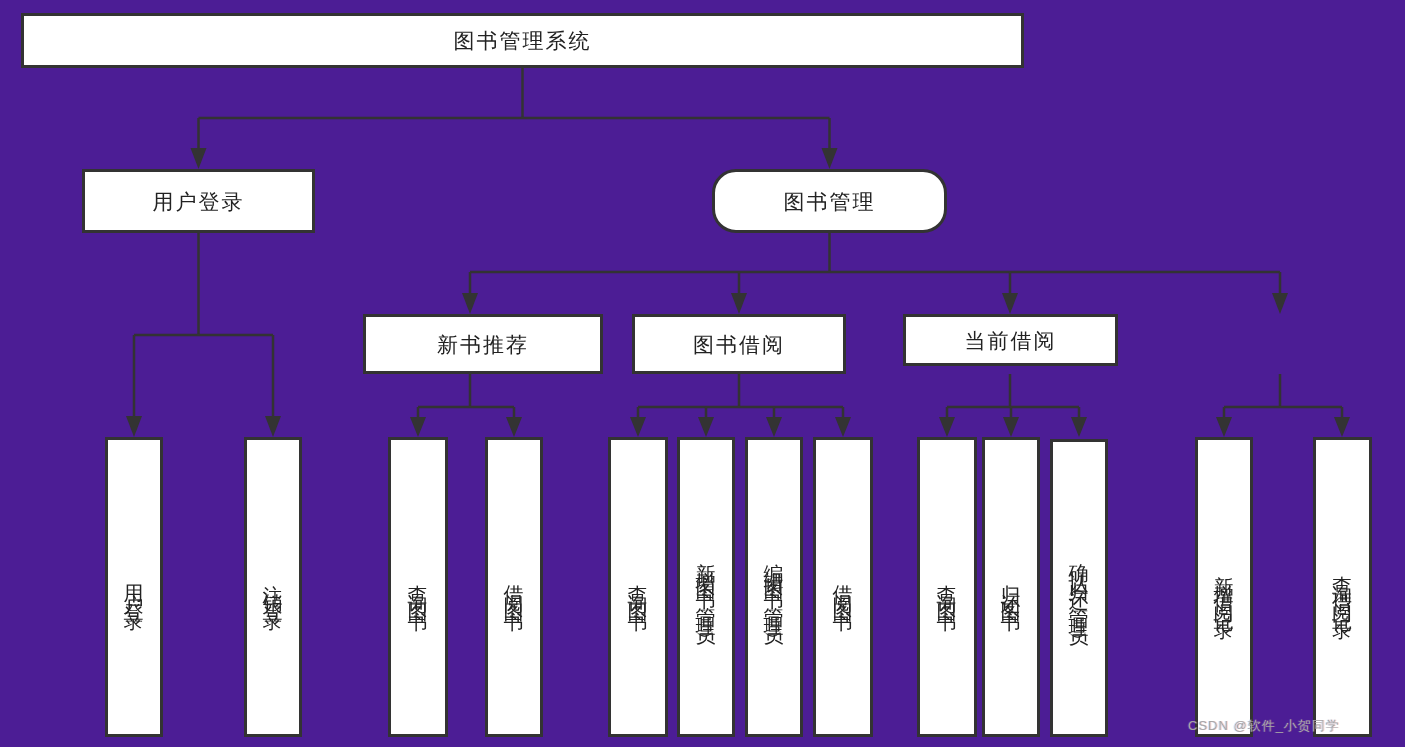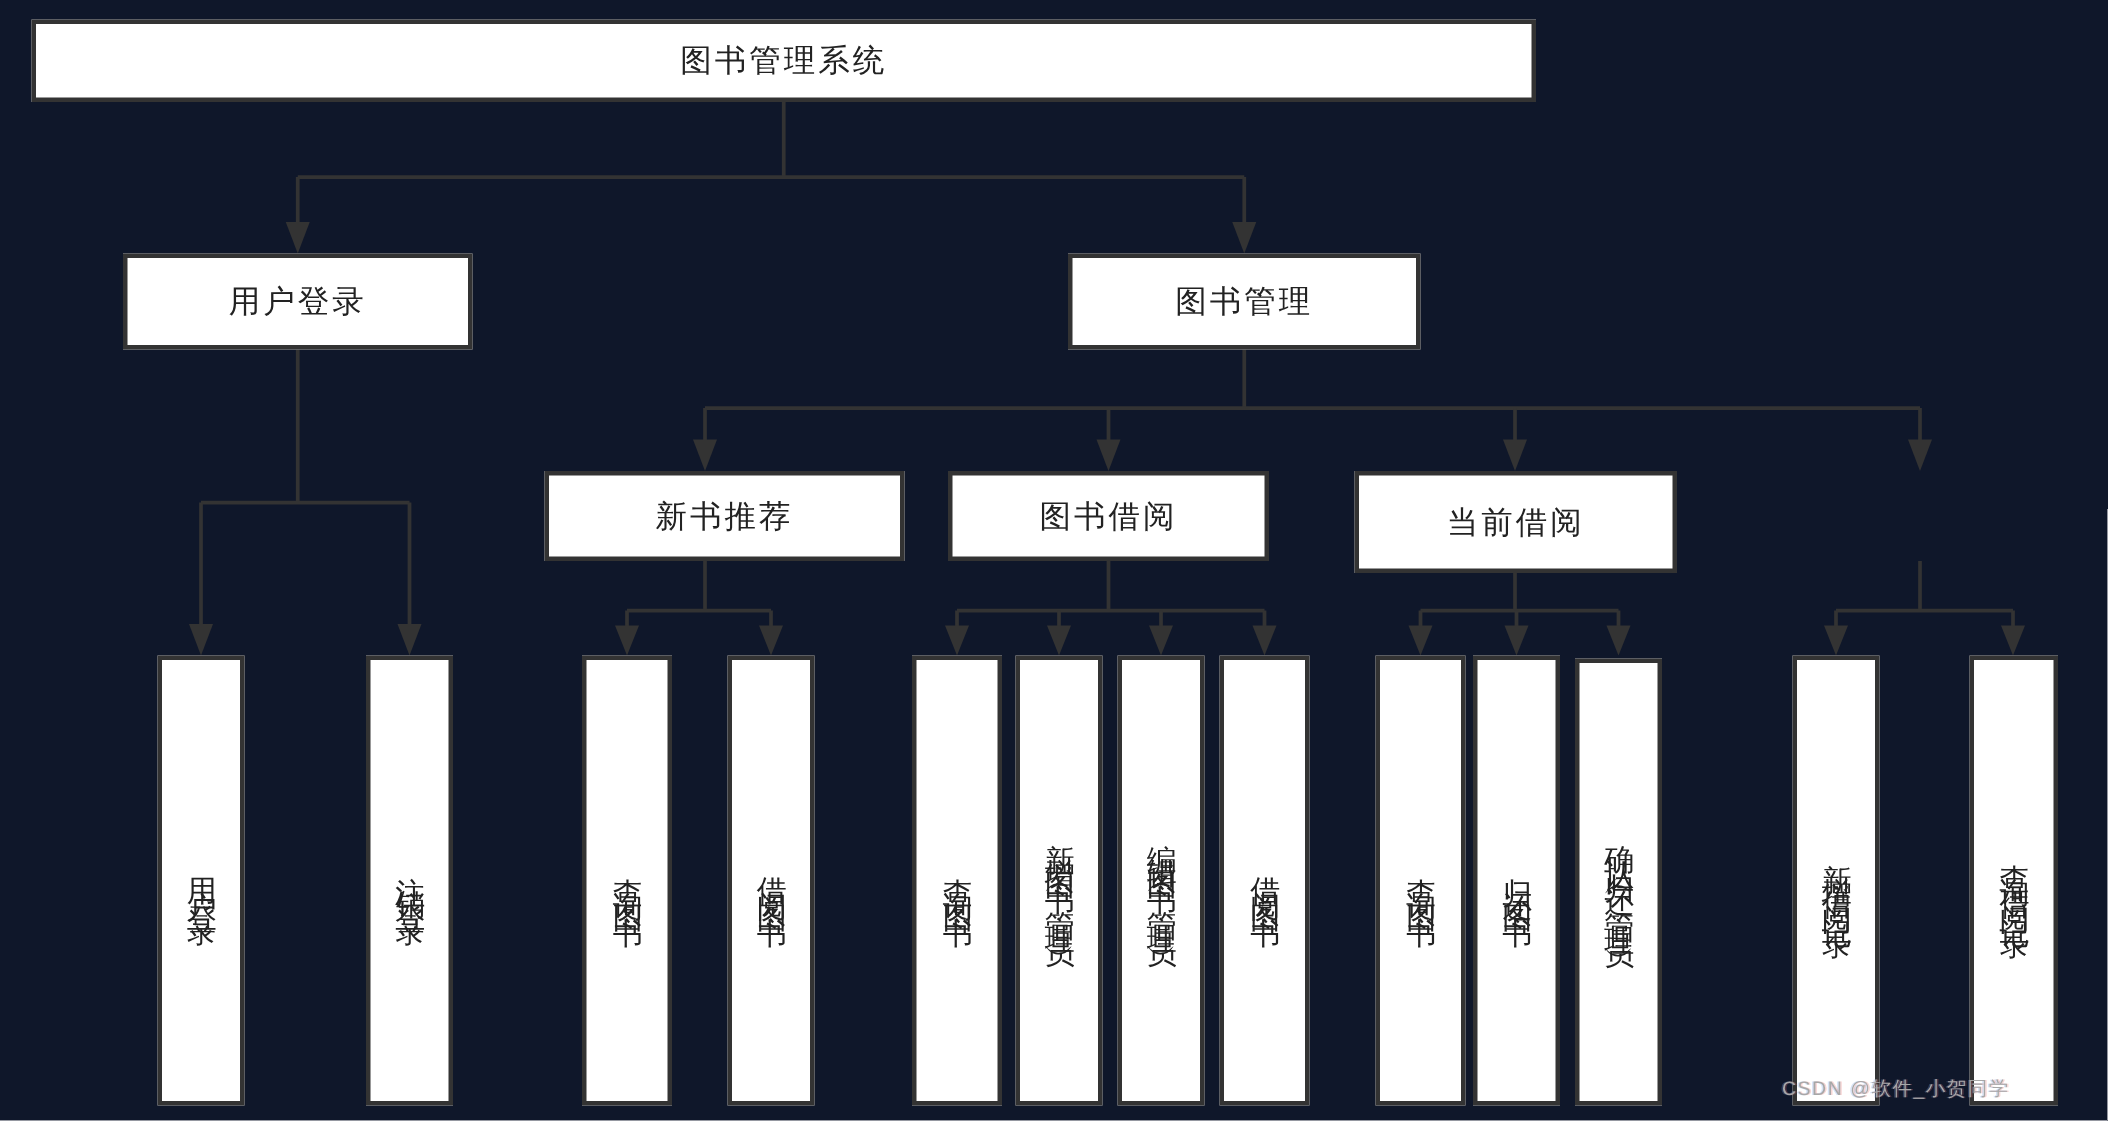--- a/index.html
+++ b/index.html
@@ -1,19 +1,19 @@
 <!DOCTYPE html>
 <html><head>
 <meta charset="utf-8">
 <style>
   html,body{margin:0;padding:0;background:#ffffff;}
   #canvas{
     position:relative;
     width:1405px;height:747px;
-    background:#0f172a;
+    background:#4c1d95;
     font-family:"Liberation Sans","DejaVu Sans",sans-serif;
     overflow:hidden;
   }
   #connectors{position:absolute;left:0;top:0;width:1405px;height:747px;z-index:1;}
   .box{
     position:absolute;
     box-sizing:border-box;
     border:3px solid #333333;
     background:#ffffff;
     display:flex;align-items:center;justify-content:center;
@@ -119,31 +119,31 @@
     </g>
   </svg>
 
   <div class="box h-box" style="left:21px;top:13px;width:1003px;height:55px;">
     <span>图书管理系统</span>
   </div>
 
   <div class="box h-box" style="left:82px;top:169px;width:233px;height:64px;">
     <span>用户登录</span>
   </div>
-  <div class="box h-box" style="left:712px;top:169px;width:235px;height:64px;">
+  <div class="box h-box" style="left:712px;top:169px;width:235px;height:64px;border-radius:24px;">
     <span>图书管理</span>
   </div>
 
   <div class="box h-box" style="left:363px;top:314px;width:240px;height:60px;">
     <span>新书推荐</span>
   </div>
   <div class="box h-box" style="left:632px;top:314px;width:214px;height:60px;text-align:center;">
     <span>图书借阅</span>
   </div>
-  <div class="box h-box" style="left:903px;top:314px;width:215px;height:68px;">
+  <div class="box h-box" style="left:903px;top:314px;width:215px;height:52px;">
     <span>当前借阅</span>
   </div>
 
   <div class="box v-box" style="left:105px;top:437px;width:58px;height:300px;">
     <span class="v-text">用户登录</span>
   </div>
   <div class="box v-box" style="left:244px;top:437px;width:58px;height:300px;">
     <span class="v-text">注销登录</span>
   </div>
 

